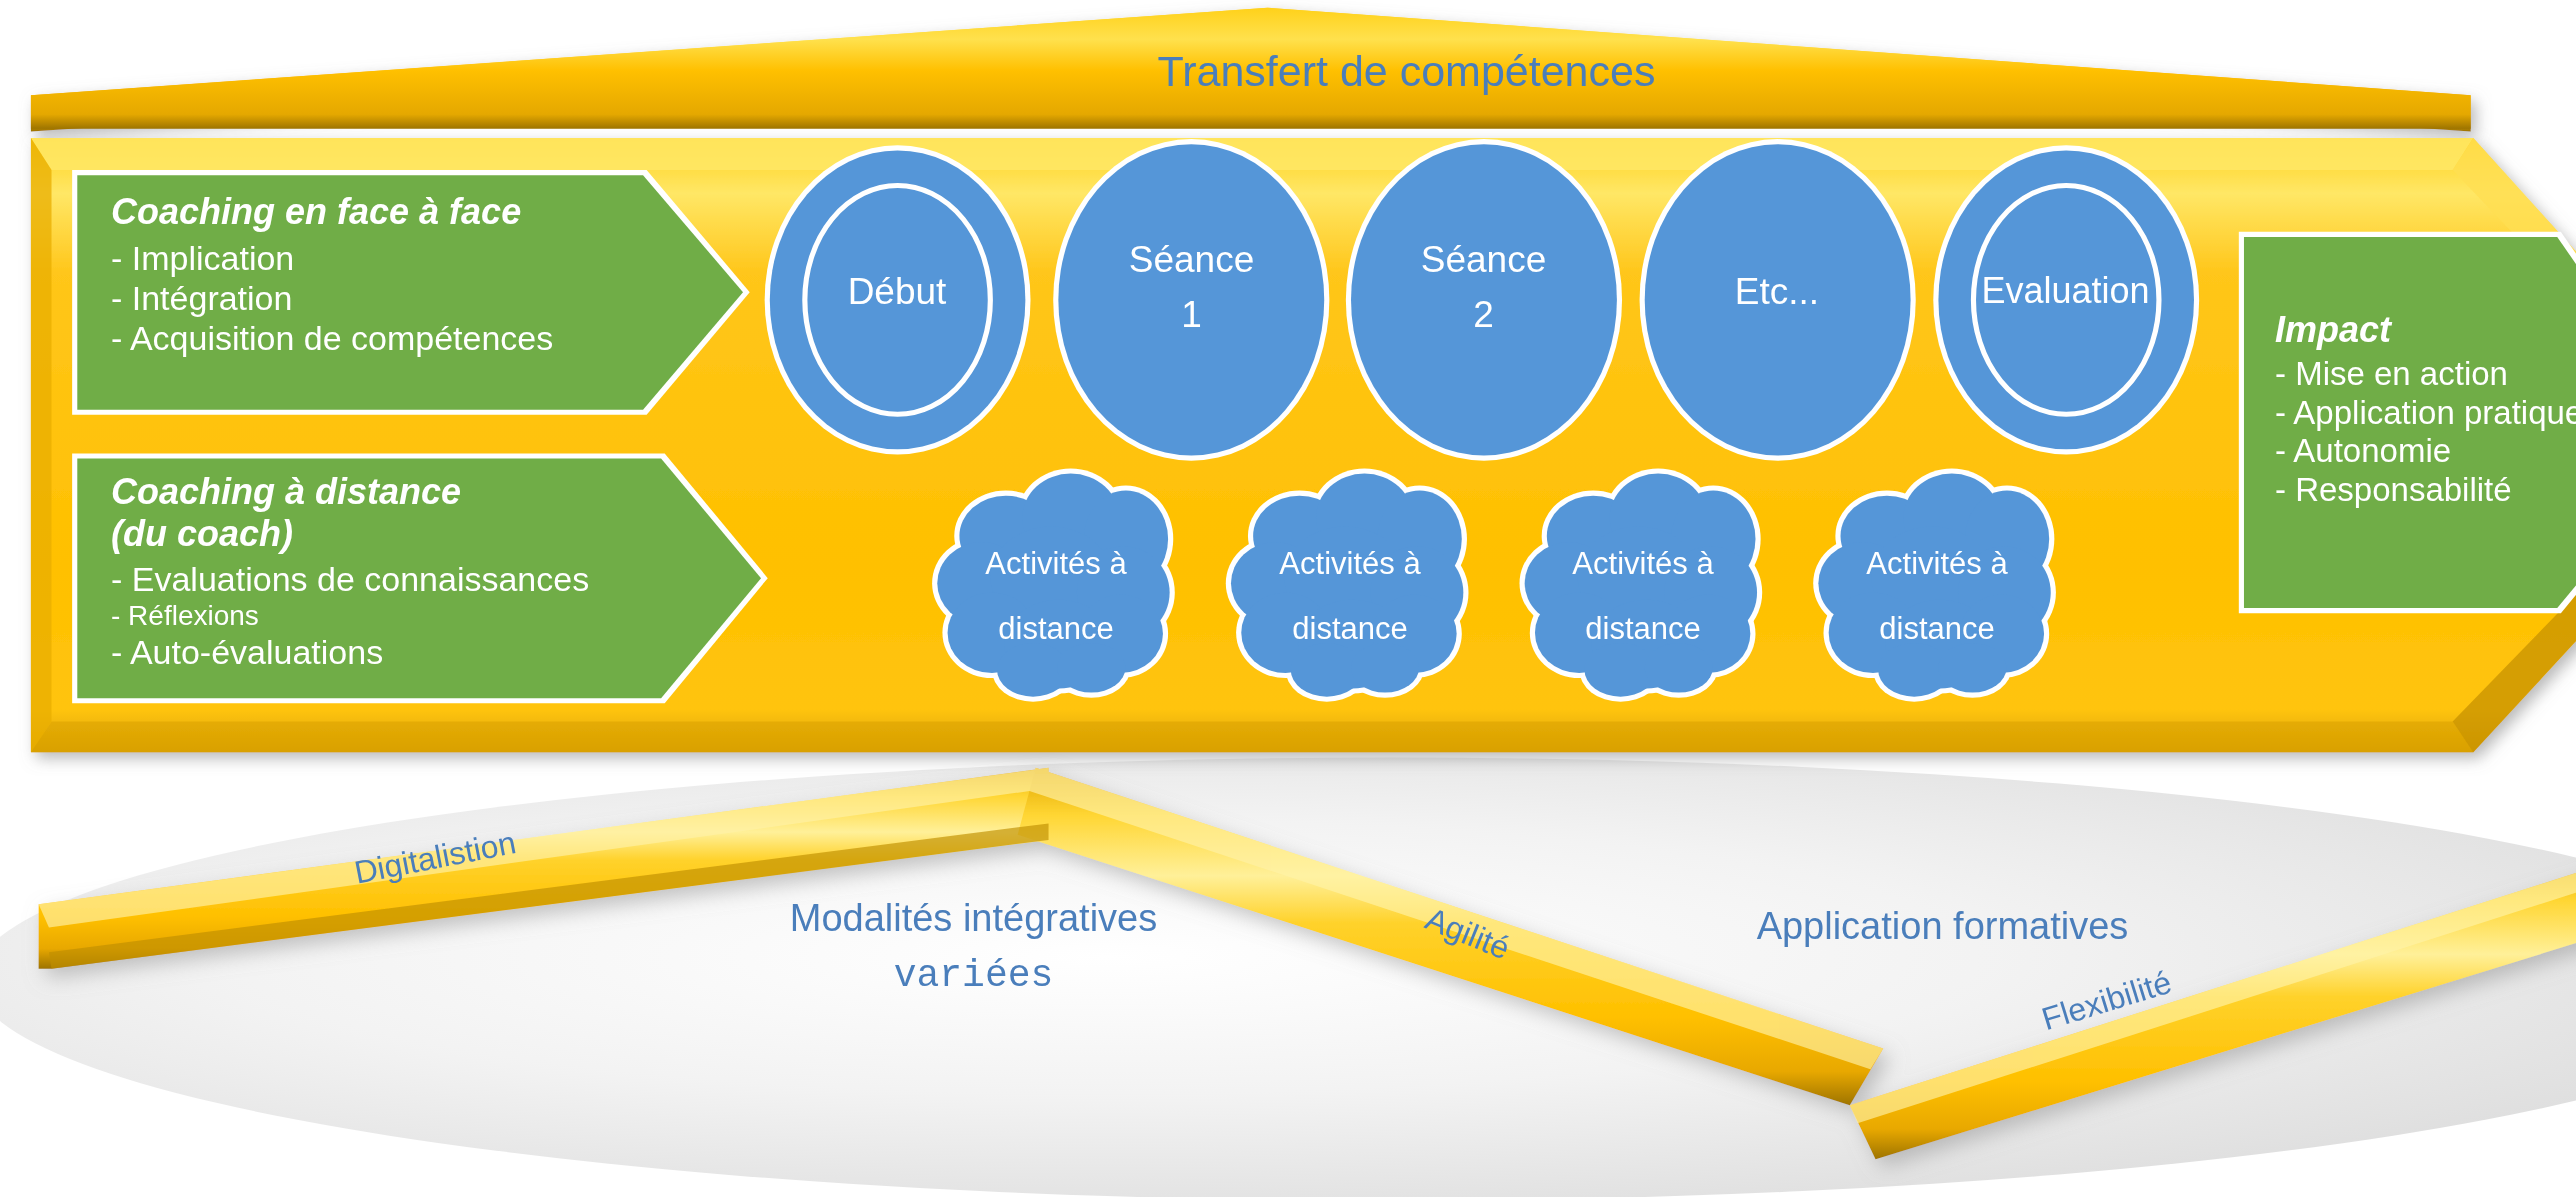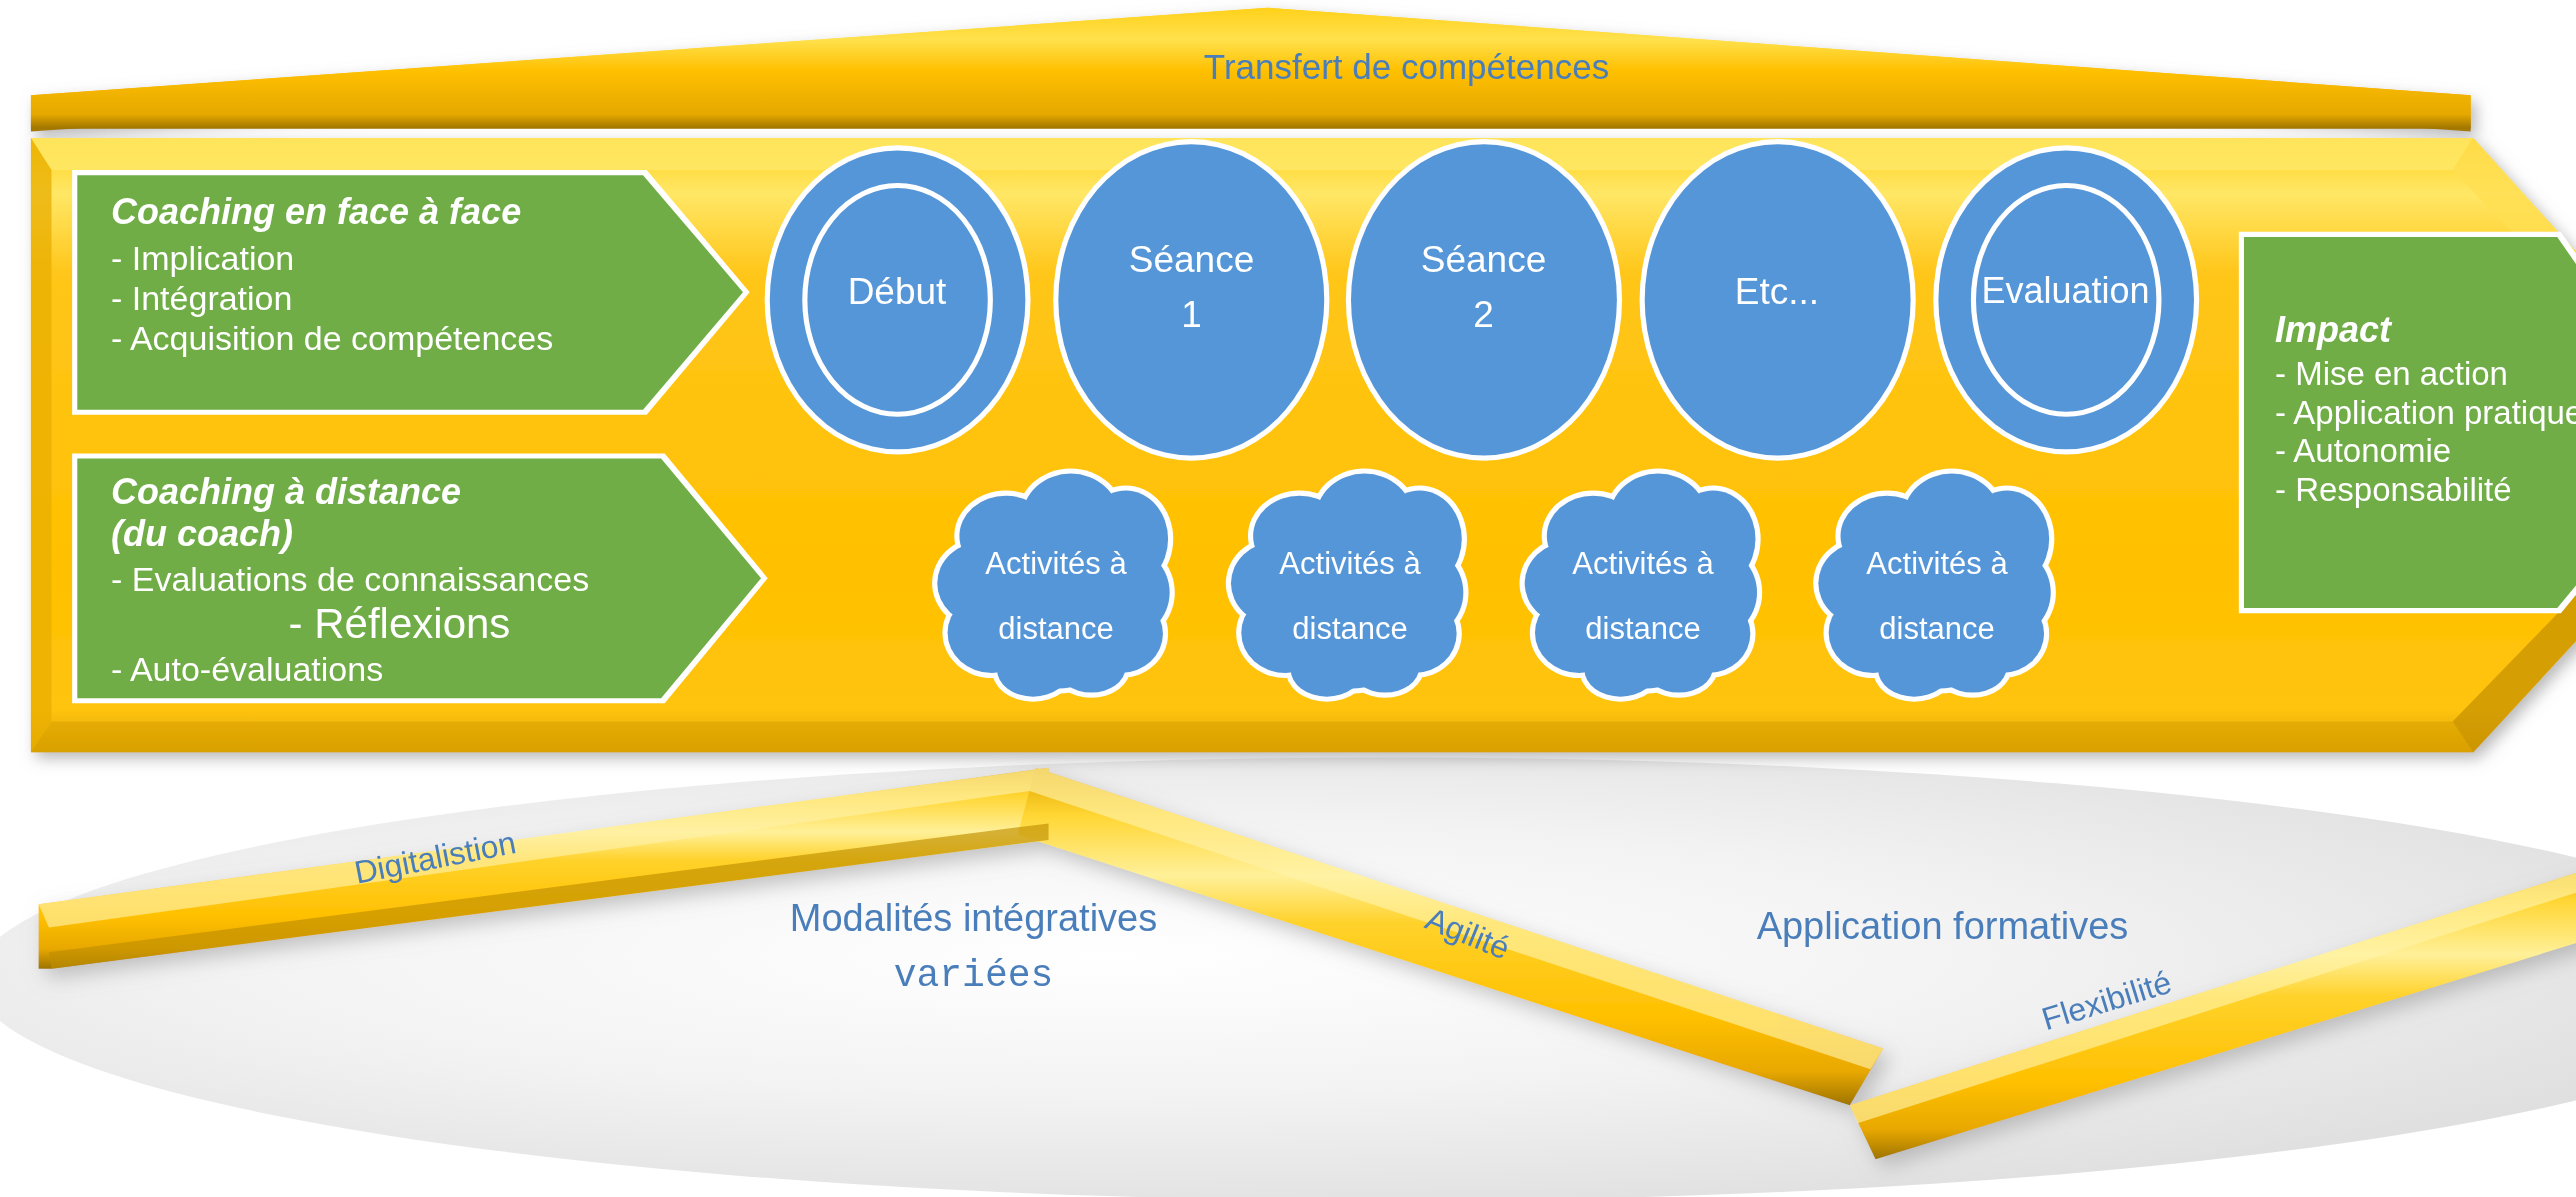--- a/index.html
+++ b/index.html
@@ -246,34 +246,34 @@
     </g>
 
     <g opacity="0.65">
       <polygon points="75,1755 2035,1490 2035,1530 95,1800" fill="#FFF2A8"></polygon>
       <polygon points="100,1880 2035,1630 2035,1598 95,1848" fill="#C08F00"></polygon>
       <polygon points="2010,1490 3655,2035 3630,2075 1992,1533" fill="#FFF2A8"></polygon>
       <polygon points="3590,2145 5090,1665 5100,1700 3605,2180" fill="#FFF2A8"></polygon>
     </g>
   </svg>
 
-  <div class="txt blue-label ctr nowrap" style="left:917px;top:46px;width:979px;font-size:35px;">Transfert de compétences</div>
+  <div class="txt blue-label ctr nowrap" style="left:917px;top:46px;width:979px;font-size:43px;">Transfert de compétences</div>
 
   <div style="position:absolute;left:111px;top:191px;width:546px;">
     <div class="txt hdr" style="position:static;font-size:36px;margin-bottom:4.1px;">Coaching en face à face</div>
     <div class="txt" style="position:static;font-size:34px;">- Implication</div>
     <div class="txt" style="position:static;font-size:34px;">- Intégration</div>
     <div class="txt" style="position:static;font-size:34px;">- Acquisition de compétences</div>
   </div>
 
   <div style="position:absolute;left:111px;top:471px;width:577px;">
     <div class="txt hdr" style="position:static;font-size:36px;">Coaching à distance</div>
     <div class="txt hdr" style="position:static;font-size:36px;margin-bottom:3.1px;">(du coach)</div>
     <div class="txt" style="position:static;font-size:34px;">- Evaluations de connaissances</div>
-    <div class="txt" style="position:static;font-size:42px;text-align:center;">- Réflexions</div>
+    <div class="txt" style="position:static;font-size:28px;">- Réflexions</div>
     <div class="txt" style="position:static;font-size:34px;">- Auto-évaluations</div>
   </div>
 
   <div class="txt ctr" style="left:794px;top:270px;width:206px;font-size:37px;">
     <div>Début</div>
   </div>
   <div class="txt ctr" style="left:1078px;top:238px;width:227px;font-size:37px;">
     <div>Séance</div>
     <div style="margin-top:11.3px;">1</div>
   </div>

